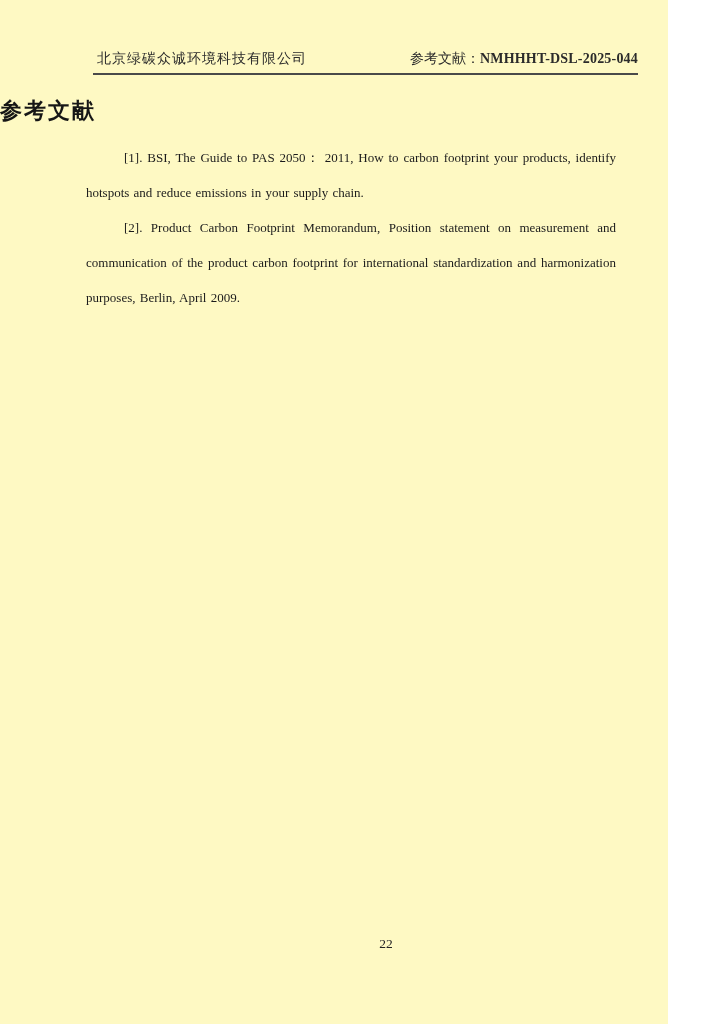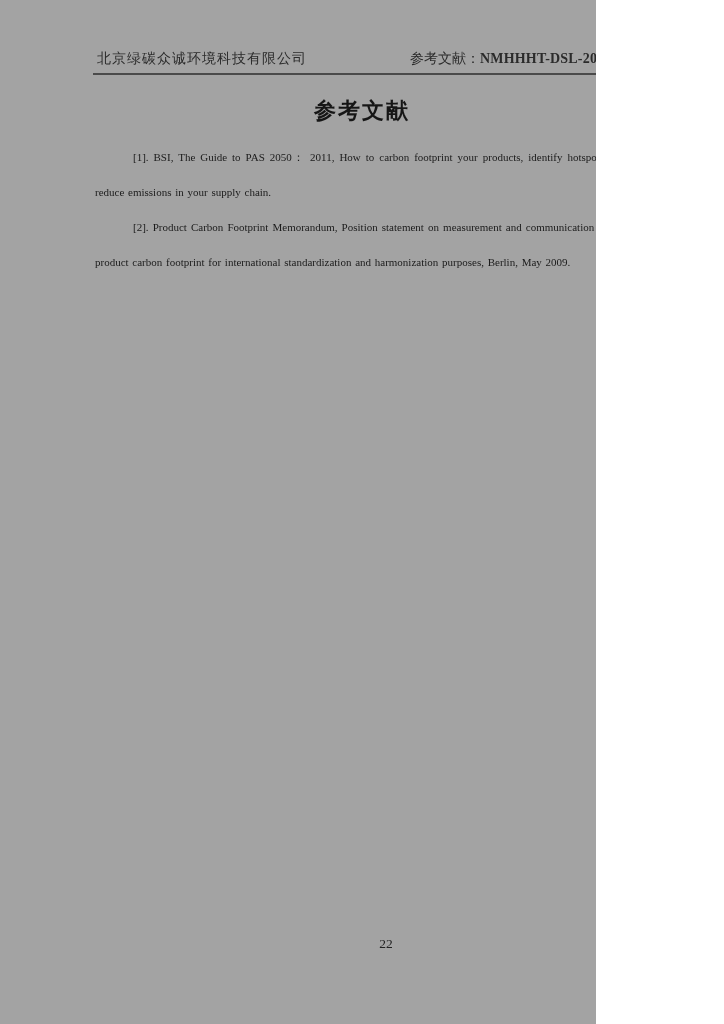--- a/index.html
+++ b/index.html
@@ -2,23 +2,23 @@
 <html><head>
 <meta charset="utf-8">
 <style>
   html, body {
     margin: 0;
     padding: 0;
     background: #ffffff;
   }
   .page {
     position: relative;
-    width: 596px;
+    width: 668px;
     height: 1024px;
-    background: #a3a3a3;
+    background: #fef9c3;
     font-family: "Liberation Serif", "DejaVu Serif", serif;
     color: #1e1e1e;
     overflow: hidden;
   }
   
   .header {
     position: absolute;
     left: 93px;
     top: 50px;
     width: 545px;
@@ -42,33 +42,32 @@
     letter-spacing: 0.2px;
     text-align: right;
   }
   
   .doc-title {
     position: absolute;
     left: 0;
     top: 96px;
     width: 724px;
     margin: 0;
-    text-align: center;
     font-size: 22px;
     font-weight: bold;
     letter-spacing: 2px;
     color: #161616;
   }
   
   .references {
     position: absolute;
-    left: 95px;
+    left: 86px;
     top: 140px;
     width: 530px;
-    font-size: 11px;
+    font-size: 13px;
     line-height: 35px;
     text-align: justify;
     color: #1b1b1b;
   }
   .references p {
     margin: 0;
     text-indent: 38px;
     word-spacing: 1px;
   }
   
@@ -92,20 +91,20 @@
     <span class="header-company">北京绿碳众诚环境科技有限公司</span>
     <span class="header-docnum">
       <span>参考文献：</span><span class="num">NMHHHT-DSL-2025-044</span>
     </span>
   </div>
 
   <h1 class="doc-title">参考文献</h1>
 
   <div class="references">
     <p>[1]. BSI, The Guide to PAS 2050： 2011, How to carbon footprint your products, identify hotspots and reduce emissions in your supply chain.</p>
-    <p>[2]. Product Carbon Footprint Memorandum, Position statement on measurement and communication of the product carbon footprint for international standardization and harmonization purposes, Berlin, May 2009.</p>
+    <p>[2]. Product Carbon Footprint Memorandum, Position statement on measurement and communication of the product carbon footprint for international standardization and harmonization purposes, Berlin, April 2009.</p>
   </div>
 
   <div class="footer">
     <span>22</span>
   </div>
 
 </div>
 
 </body></html>

